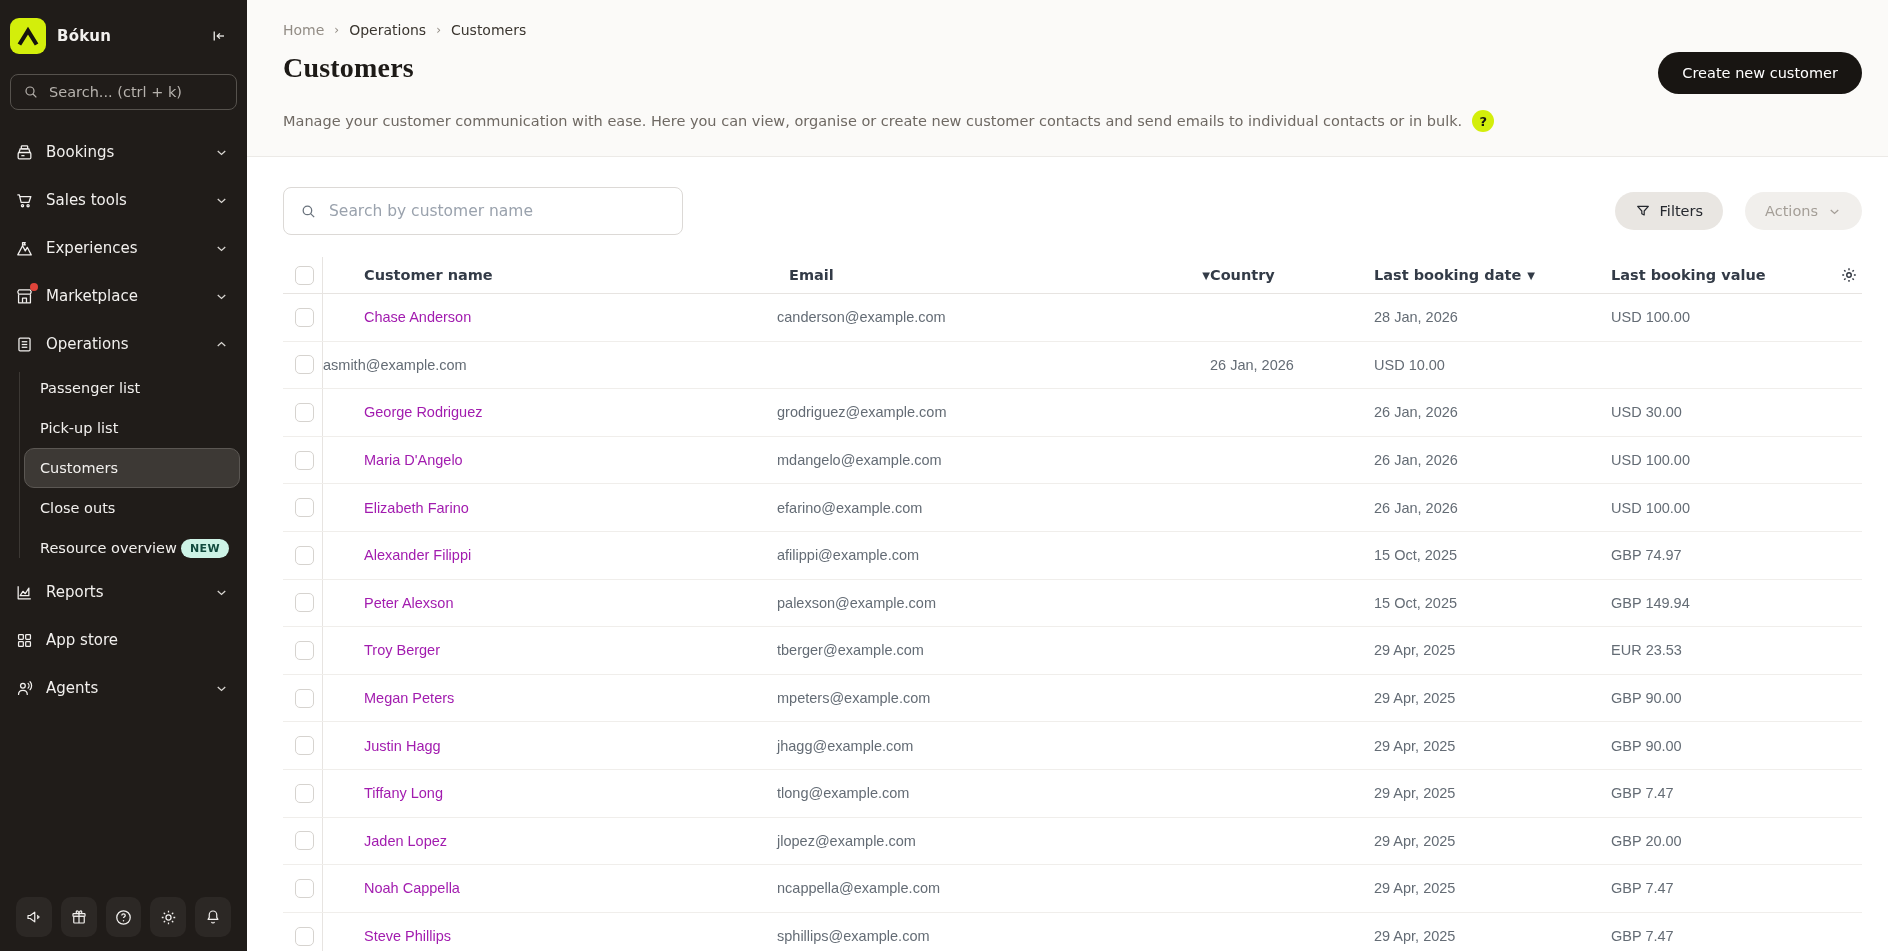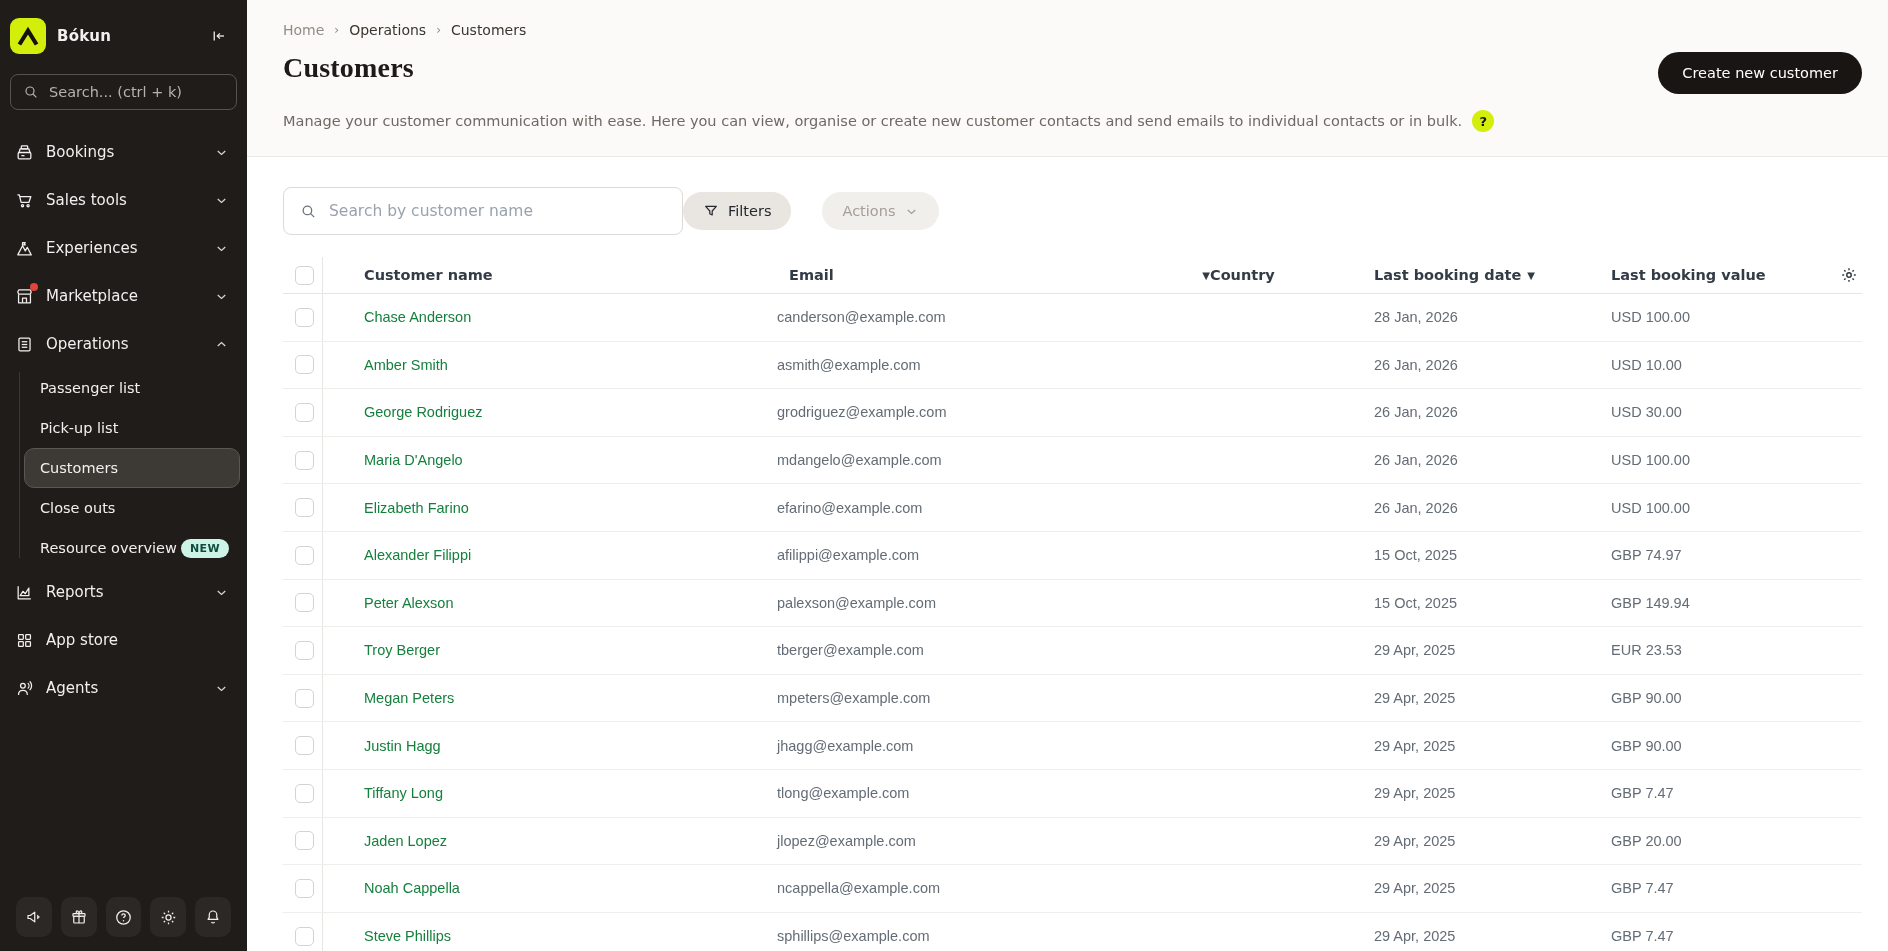--- a/index.html
+++ b/index.html
@@ -40,42 +40,42 @@
   .title-row { display:flex; align-items:flex-start; justify-content:space-between; margin-top:14px; }
   h1 { font-family:"Liberation Serif","DejaVu Serif",serif; font-size:28px; font-weight:600; color:#1d1a17; letter-spacing:.2px; }
   .create-btn { background:#181512; color:#fff; border:none; border-radius:24px; height:42px; padding:0 24px;
     font-size:14.5px; font-family:inherit; cursor:pointer; }
   .desc-row { display:flex; align-items:center; gap:10px; margin-top:16px; }
   .desc { color:#6f6963; font-size:14.5px; }
   .help-bubble { width:22px; height:22px; border-radius:50%; background:#d3ee0b; color:#16130f; font-weight:bold;
     font-size:13px; display:flex; align-items:center; justify-content:center; cursor:pointer; }
 
   .content { padding:30px 26px 0 36px; }
-  .toolbar { display:flex; align-items:center; }
+  .toolbar { display:flex; align-items:center; justify-content:space-between; }
   .table-search { width:400px; height:48px; border:1px solid #dcd9d6; border-radius:8px; background:#fff;
     display:flex; align-items:center; gap:12px; padding:0 16px; }
   .table-search input { border:none; outline:none; flex:1; font-size:15.5px; font-family:inherit; color:#3a352f; background:transparent; }
   .table-search input::placeholder { color:#9aa2ad; }
-  .toolbar-right { display:flex; align-items:center; gap:31px; }
+  .toolbar-right { display:flex; align-items:center; gap:22px; }
   .pill { height:38px; border:none; border-radius:19px; display:flex; align-items:center; gap:9px;
     font-size:14.5px; font-family:inherit; padding:0 20px; cursor:pointer; }
   .pill.filters { background:#e9e6e2; color:#25282e; font-weight:500; }
   .pill.actions { background:#f1efec; color:#a49e97; }
 
   
   .table { margin-top:22px; }
   .t-head, .t-row { display:grid; grid-template-columns:40px 454px 433px 164px 237px 1fr 34px; align-items:center; }
   .t-head { height:37px; border-bottom:1px solid #e7e4e1; font-size:14.5px; font-weight:600; color:#333b47; }
   .t-row { height:47.6px; border-bottom:1px solid #f0eeeb; font-size:14px; }
   .cell-cb { height:100%; display:flex; align-items:center; padding-left:12px; border-right:1px solid #e7e4e1; }
   .checkbox { width:19px; height:19px; border:1.5px solid #d6d3cf; border-radius:5px; background:#fff; cursor:pointer; }
   .c-name { padding-left:41px; }
   .c-email-h { padding-left:12px;justify-content:space-between; }
   .sort { font-size:10px; color:#333b47; margin-left:6px; }
-  .name-link { color:#15803d; cursor:pointer; text-decoration:none; font-family:"Liberation Sans",sans-serif; font-size:14.5px; }
+  .name-link { color:#a21caf; cursor:pointer; text-decoration:none; font-family:"Liberation Sans",sans-serif; font-size:14.5px; }
   .muted-cell { color:#646c75; font-family:"Liberation Sans",sans-serif; font-size:14.5px; }
   .gear-cell { display:flex; justify-content:flex-end; padding-right:4px; }
   .hdr-flex { display:flex; align-items:center; }
 </style>
 </head>
 <body>
 
 <div class="app">
 
   <aside class="sidebar">
@@ -352,21 +352,20 @@
               <div class="muted-cell">canderson@example.com</div>
               <div class="muted-cell"></div>
               <div class="muted-cell">28 Jan, 2026</div>
               <div class="muted-cell">USD 100.00</div>
               <div class="gear-cell"></div>
             </div>
             <div class="t-row">
               <div class="cell-cb">
                 <div class="checkbox"></div>
               </div>
-              <div class="c-name"><a class="name-link">Amber Smith</a></div>
               <div class="muted-cell">asmith@example.com</div>
               <div class="muted-cell"></div>
               <div class="muted-cell">26 Jan, 2026</div>
               <div class="muted-cell">USD 10.00</div>
               <div class="gear-cell"></div>
             </div>
             <div class="t-row">
               <div class="cell-cb">
                 <div class="checkbox"></div>
               </div>

